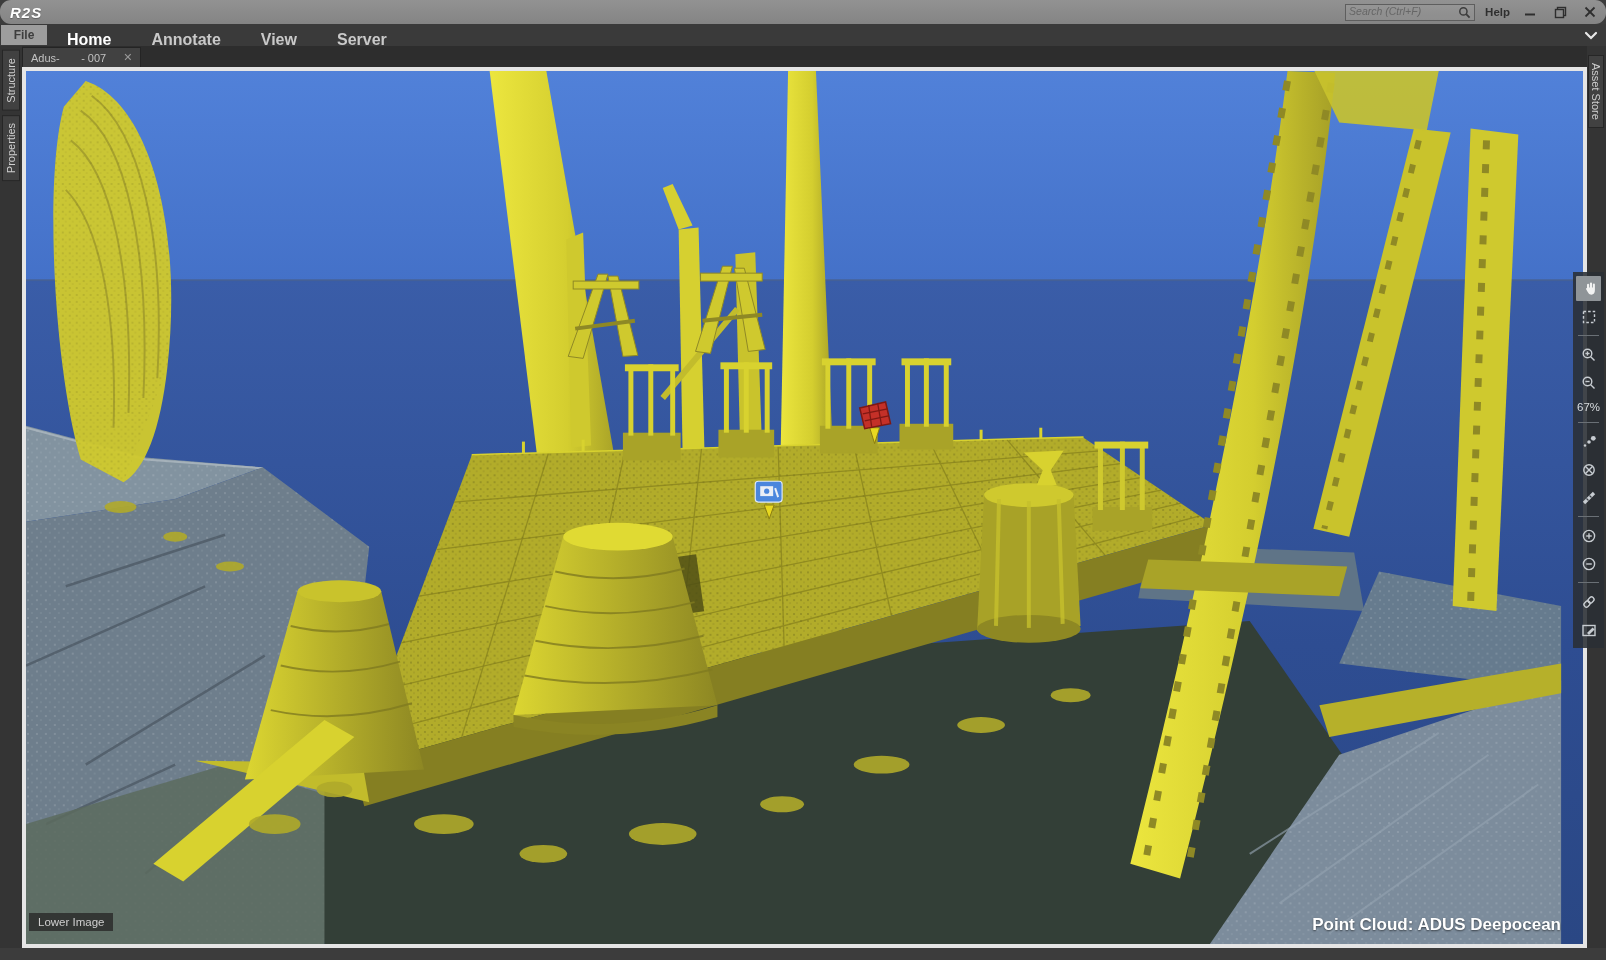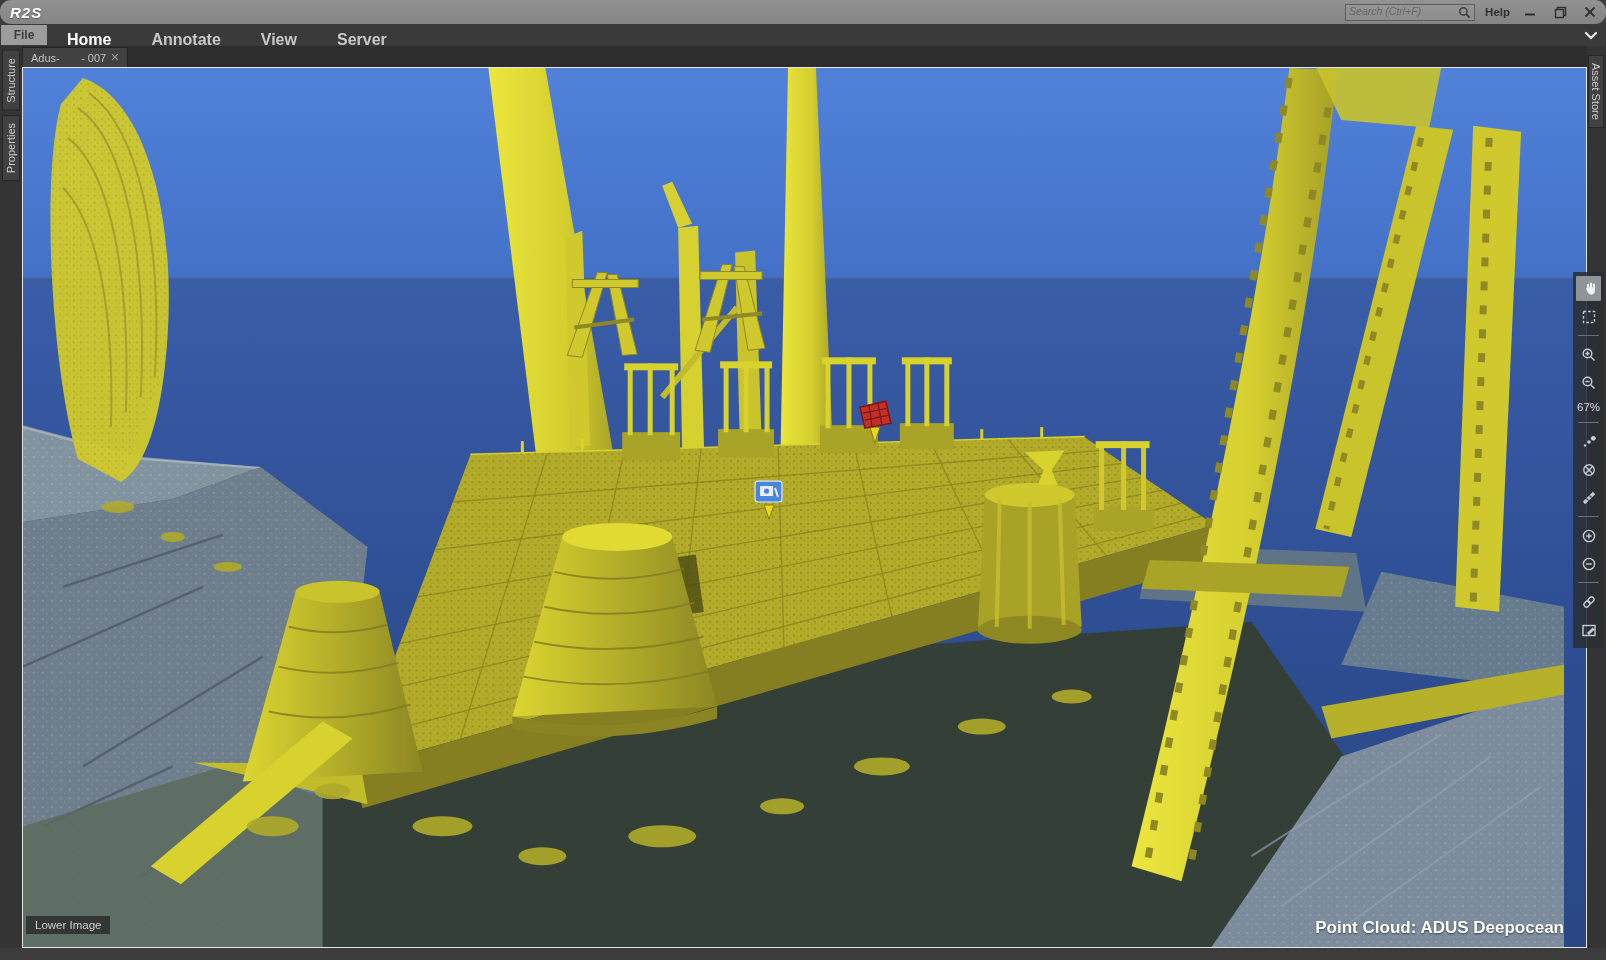--- a/index.html
+++ b/index.html
@@ -33,37 +33,37 @@
   .menu-file { width:46px; background:#9d9d9d; color:#3d3d3d; font-size:12px;
                display:flex; align-items:center; justify-content:center; margin:1px 0 1px 1px; }
   .menu-item { padding:16px 20px; font-size:16px; color:#c9c9c9; display:flex; align-items:center; }
   .menu-item.active { color:#ffffff; }
   .ribbon-chevron { position:absolute; right:8px; top:27px; }
 
   
   .tabstrip { position:absolute; left:22px; top:46px; width:1565px; height:21px; background:#2d2d2d;
               display:flex; align-items:flex-end; }
   .doc-tab { height:20px; background:#414141; border:1px solid #242424; border-bottom:none;
-             display:flex; align-items:center; padding:0 8px; gap:4px; }
+             display:flex; align-items:center; padding:0 8px; gap:17px; }
   .doc-tab-label { font-size:11px; color:#c2c2c2; white-space:pre; }
   .doc-tab-close { color:#9a9a9a; font-size:11px; line-height:1; }
 
   
   .left-strip { position:absolute; left:0; top:46px; width:22px; height:902px; background:#343434; }
   .right-strip { position:absolute; right:0; top:46px; width:19px; height:902px; background:#343434; }
   .vtab-left { writing-mode:vertical-rl; transform:rotate(180deg); background:#414141;
                border:1px solid #262626; color:#cfcfcf; font-size:11px; padding:7px 2px;
                margin:4px 2px 0 2px; display:block; text-align:center; }
   .vtab-right { writing-mode:vertical-rl; background:#414141; border:1px solid #262626;
                 color:#cfcfcf; font-size:11px; padding:7px 1px; margin:9px 1px 0 1px;
                 display:block; text-align:center; }
 
   
   .viewport { position:absolute; left:22px; top:67px; width:1565px; height:881px;
-              border:1px solid #e5e5e5; background:#3a5da8; overflow:hidden; }
+              border:4px solid #e5e5e5; background:#3a5da8; overflow:hidden; }
   .viewport svg.scene { position:absolute; left:0; top:0; width:100%; height:100%; display:block; }
 
   .lower-image-label { position:absolute; left:3px; bottom:13px; background:rgba(42,42,42,0.82);
                        color:#cfcfcf; font-size:11.5px; padding:3px 9px; }
   .attribution { position:absolute; right:22px; bottom:9px; color:#ffffff; font-weight:bold;
                  font-size:17px; text-shadow:0 1px 2px rgba(0,0,0,0.55); }
 
   
   .tool-strip { position:absolute; right:2px; top:272px; width:31px;
                 background:rgba(42,47,52,0.88); padding:4px 0 6px 0; display:flex;

